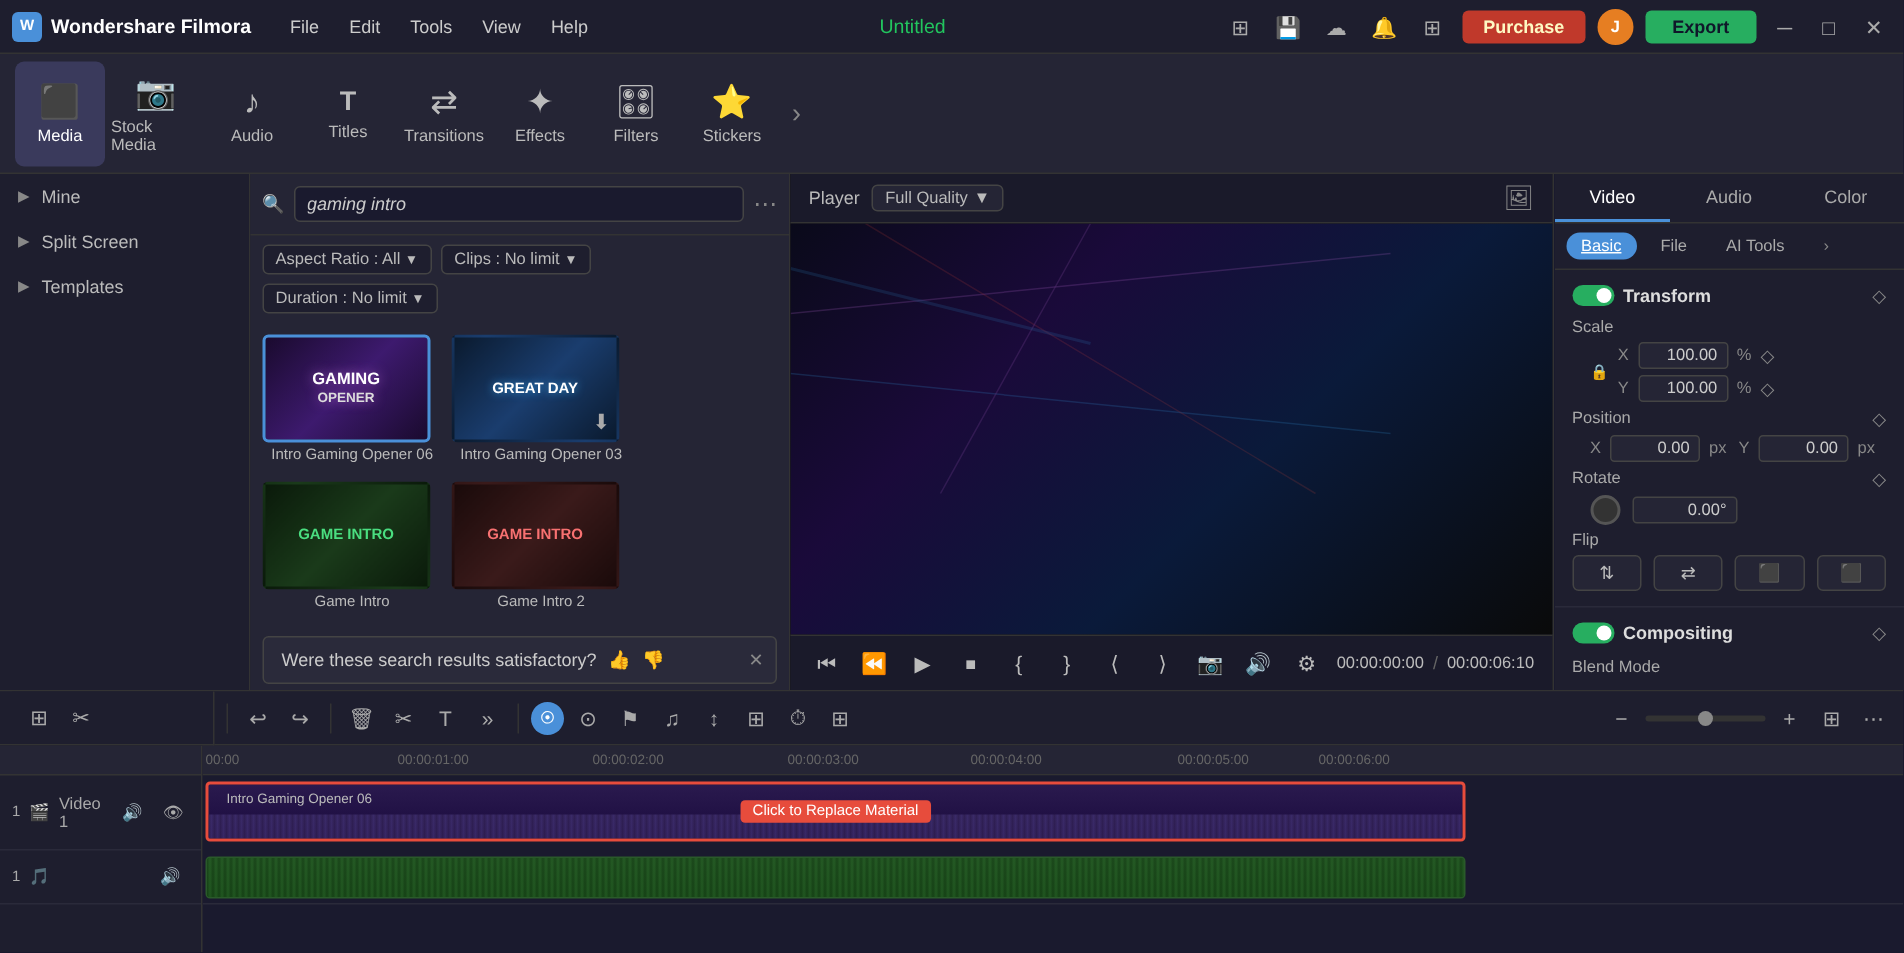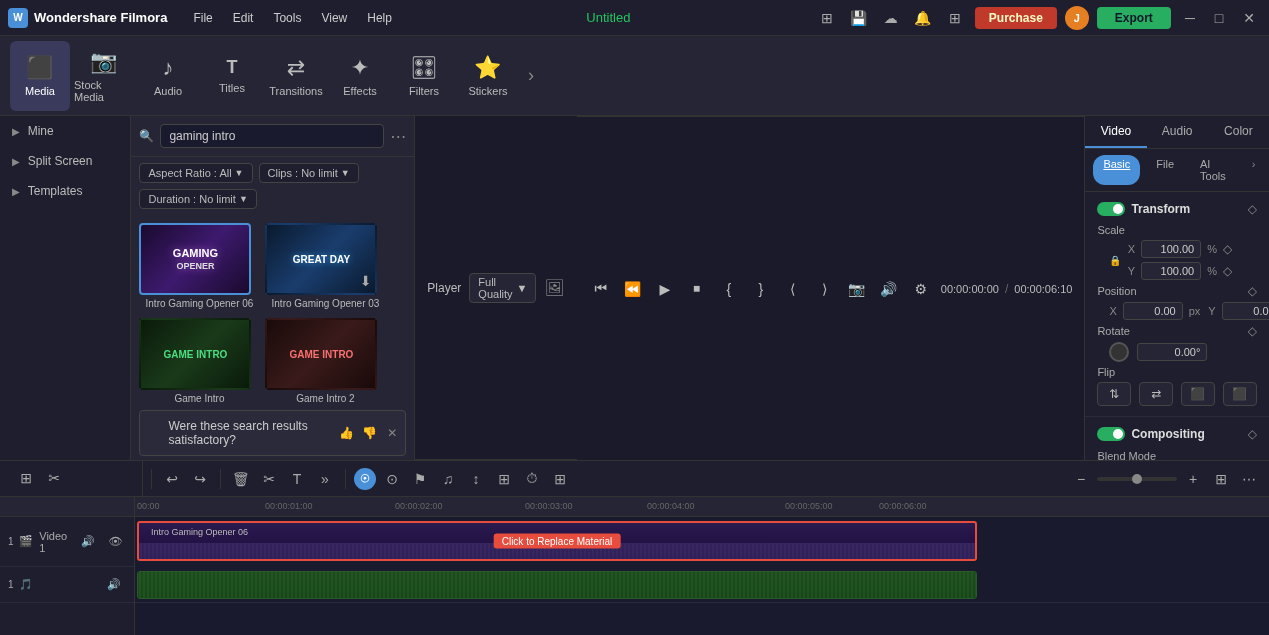--- a/index.html
+++ b/index.html
@@ -29,21 +29,21 @@
     #content-area { display: flex; height: calc(635px - 36px - 80px - 175px); }
 
     
     #left-panel { width: 185px; background: #1e1e2e; border-right: 1px solid #333; display: flex; flex-direction: column; }
     .left-panel-item { display: flex; align-items: center; padding: 8px 12px; cursor: pointer; color: #bbb; font-size: 12px; gap: 8px; }
     .left-panel-item .arrow { font-size: 10px; color: #888; }
 
     
     #media-panel { width: 400px; background: #252535; border-right: 1px solid #333; display: flex; flex-direction: column; }
     #media-search { display: flex; align-items: center; padding: 8px; gap: 6px; border-bottom: 1px solid #333; }
-    #search-input-field { flex: 1; background: #1a1a2e; border: 1px solid #444; border-radius: 4px; padding: 4px 8px; color: #ccc; font-size: 12px; outline: none; }
+    #search-input-field { flex: 1; background: #1a1a2e; border: 1px solid #444; border-radius: 4px; padding: 4px 8px; color: #ccc; font-size: 12px; outline: none; font-style: italic; }
     .search-icon-btn { color: #888; cursor: pointer; }
     .more-icon-btn { color: #888; cursor: pointer; font-size: 16px; }
     #filter-row { display: flex; gap: 6px; padding: 6px 8px; }
     .filter-btn { background: #1e1e2e; border: 1px solid #444; border-radius: 4px; padding: 3px 8px; color: #bbb; font-size: 11px; cursor: pointer; display: flex; align-items: center; gap: 3px; }
     .filter-btn .arrow { font-size: 9px; }
     #filter-row2 { padding: 0 8px 6px; }
     #media-grid { display: flex; flex-wrap: wrap; gap: 6px; padding: 8px; overflow-y: auto; flex: 1; }
     .media-thumb { width: 120px; cursor: pointer; }
     .media-thumb-img { width: 112px; height: 72px; background: #333; border-radius: 4px; overflow: hidden; position: relative; display: flex; align-items: center; justify-content: center; font-size: 11px; color: #888; border: 2px solid transparent; }
     .media-thumb-img.selected { border-color: #4a90d9; }
@@ -51,25 +51,25 @@
     .download-icon { position: absolute; bottom: 4px; right: 4px; color: #aaa; font-size: 14px; }
 
     
     .gaming-thumb1 { background: linear-gradient(135deg, #1a0a2e 0%, #3d1a6e 50%, #1a0a2e 100%); }
     .gaming-thumb1 .text-overlay { color: #fff; font-size: 11px; font-weight: bold; text-align: center; text-shadow: 0 0 8px #9b59b6; }
     
     .gaming-thumb2 { background: linear-gradient(135deg, #0a1a2e 0%, #1a3d6e 50%, #0a1a2e 100%); }
     .gaming-thumb2 .text-overlay { color: #fff; font-size: 10px; font-weight: bold; text-align: center; }
 
     
-    #feedback-bar { margin: 4px 8px; background: #2a2a3a; border: 1px solid #444; border-radius: 4px; padding: 8px 28px; display: flex; align-items: center; gap: 8px; font-size: 12px; color: #ccc; position: relative; }
+    #feedback-bar { margin: 4px 8px; background: #2a2a3a; border: 1px solid #444; border-radius: 4px; padding: 8px 12px; display: flex; align-items: center; gap: 8px; font-size: 12px; color: #ccc; position: relative; }
     #feedback-bar .close-btn { position: absolute; right: 8px; cursor: pointer; color: #888; }
 
     
-    #preview-area { flex: 1; background: #0a0a0a; display: flex; flex-direction: row; }
+    #preview-area { flex: 1; background: #0a0a0a; display: flex; flex-direction: column; }
     #preview-toolbar { display: flex; align-items: center; padding: 6px 12px; gap: 8px; background: #1a1a2a; border-bottom: 1px solid #333; }
     .preview-label { color: #bbb; font-size: 12px; }
     .quality-select { background: #252535; border: 1px solid #444; border-radius: 4px; padding: 2px 8px; color: #bbb; font-size: 11px; cursor: pointer; display: flex; align-items: center; gap: 4px; }
     .preview-img-icon { color: #888; font-size: 16px; margin-left: auto; cursor: pointer; }
     #preview-video { flex: 1; background: #000; display: flex; align-items: center; justify-content: center; overflow: hidden; position: relative; }
     .preview-bg { width: 100%; height: 100%; background: linear-gradient(135deg, #0a0a1a 0%, #1a0a3a 30%, #0a1a3a 60%, #0a0a0a 100%); display: flex; align-items: center; justify-content: center; }
     #playback-controls { display: flex; align-items: center; padding: 6px 12px; gap: 8px; background: #1a1a2a; border-top: 1px solid #333; }
     .playback-time { color: #bbb; font-size: 11px; }
     .ctrl-btn { color: #bbb; font-size: 14px; cursor: pointer; width: 24px; height: 24px; display: flex; align-items: center; justify-content: center; }
 

